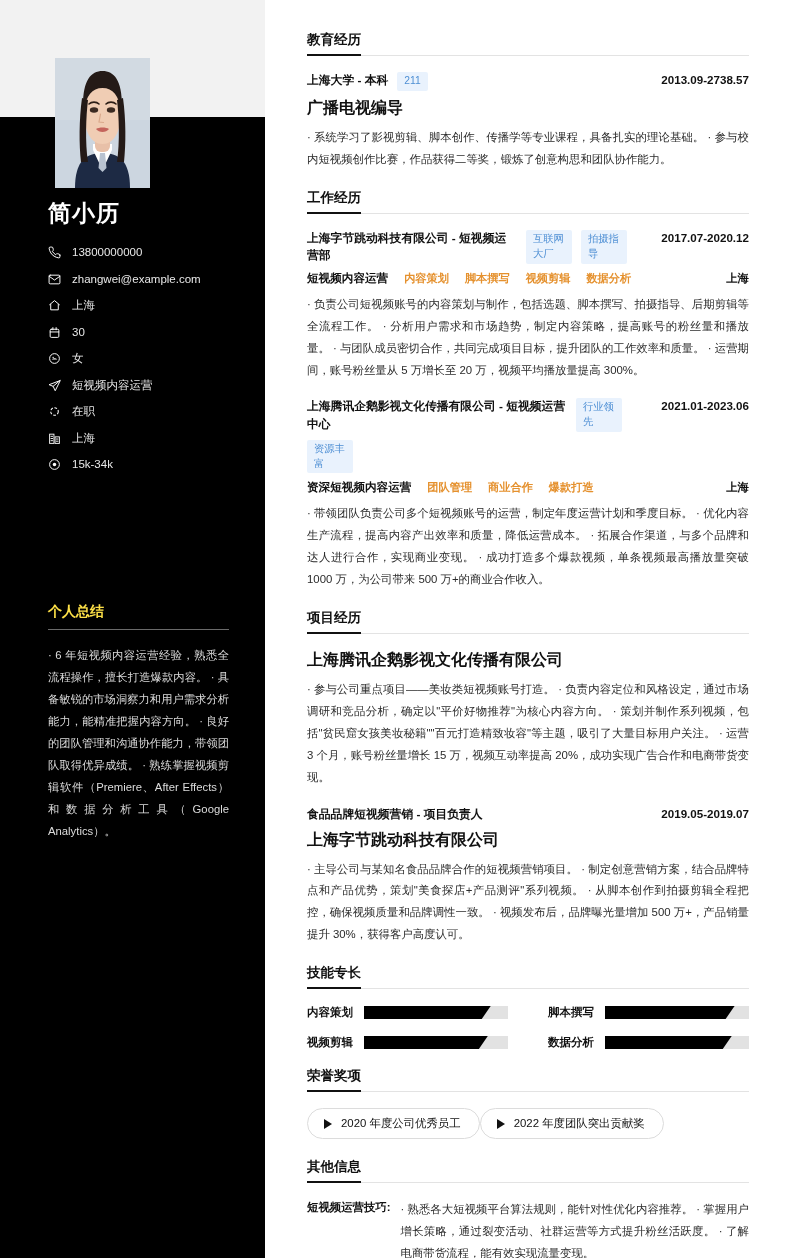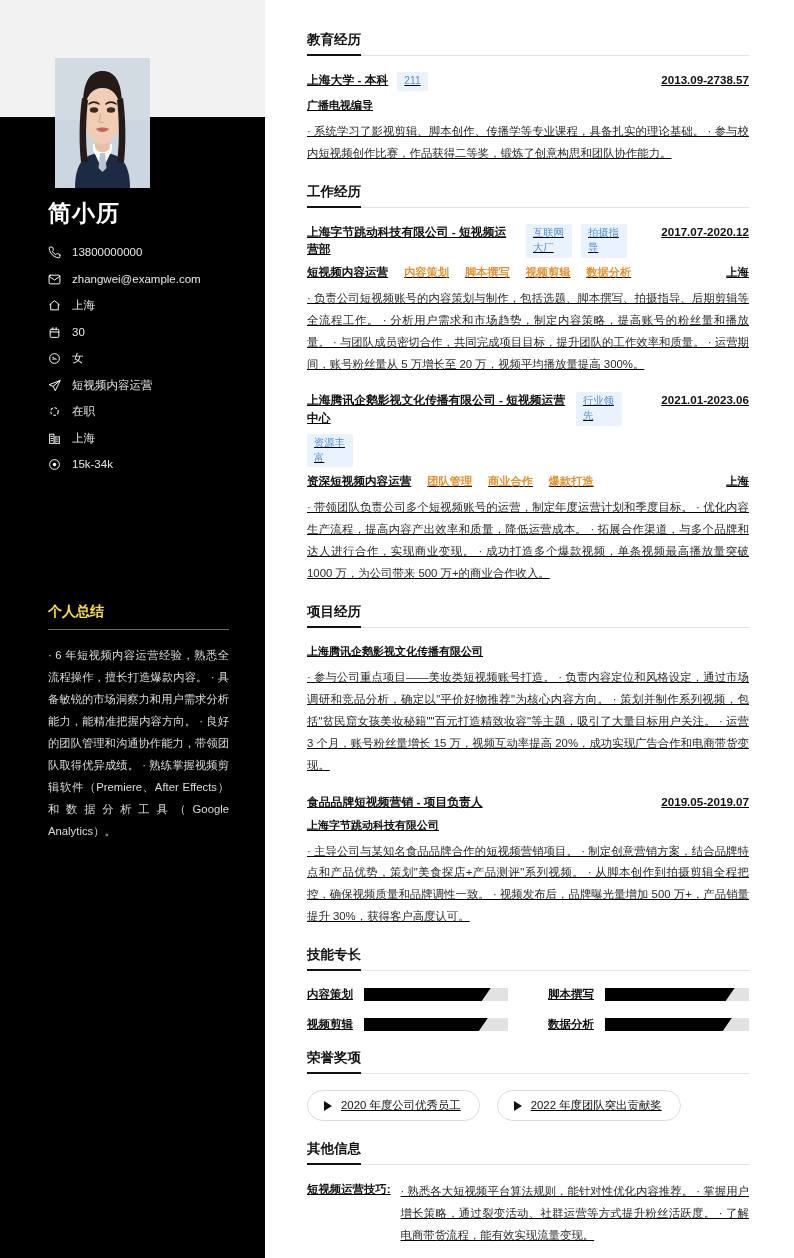--- a/index.html
+++ b/index.html
@@ -47,21 +47,21 @@
   .side-title {
     font-size: 14px; font-weight:bold; color:#fde047; padding-bottom:6px;
     display:inline-block;
   }
   .side-rule { height:1px; background:#6a6a6a; margin-top:2px; margin-bottom:14px; width:100%; }
   .side-body {
     font-size: 11.3px; color:#dcdcdc; line-height: 1.95; text-align:justify;
   }
 
   
-  .main { flex:1; padding: 30px 45px 4px 42px; background:#fff;text-decoration:underline; }
+  .main { flex:1; padding: 30px 45px 4px 42px; background:#fff; }
 
   .sec { margin-bottom: 8px; }
   .sec-head { position: relative; margin-bottom: 16px; }
   .sec-head .txt {
     font-size: 13.5px; font-weight: bold; color:#111; display:inline-block;
     padding-bottom: 5px; position:relative; z-index:2;
     border-bottom: 2.5px solid #111;
   }
   .sec-head .line {
     position:absolute; left:0; right:0; bottom:0px; height:1px; background:#e3e3e3; z-index:1;
@@ -87,33 +87,33 @@
   }
   .role-line { display:flex; align-items:center; flex-wrap:wrap; gap: 16px; }
   .role { font-size:11.6px; font-weight:bold; color:#111; }
   .otag { font-size:11.2px; color:#e5912e; font-weight:bold; }
   .city { font-size:11.4px; font-weight:bold; color:#111; white-space:nowrap; }
 
   .desc {
     font-size: 11.4px; color:#2b2b2b; line-height: 1.92; margin-top: 8px;
     text-align: justify;
   }
-  .subtitle { font-size:11px; font-weight:bold; color:#111; margin-top:7px; }
+  .subtitle { font-size:16px; font-weight:bold; color:#111; margin-top:7px; }
   .proj-head { display:flex; align-items:baseline; justify-content:space-between; }
   .proj-title { font-size:11.8px; font-weight:bold; color:#111; }
 
   
   .skill-grid { display:grid; grid-template-columns: 1fr 1fr; gap: 15px 40px; margin-top:4px; margin-bottom: 16px;}
   .skill { display:flex; align-items:center; gap: 11px; }
   .skill-name { font-size:11.5px; font-weight:bold; color:#111; white-space:nowrap; }
   .bar { position:relative; flex:1; height:13px; background:#e2e2e2; overflow:hidden; }
   .bar-fill { position:absolute; left:0; top:0; height:100%; background:#000; }
 
   
-  .awards { display:flex; gap:17px; margin-top:2px; margin-bottom:18px; }
+  .awards { display:flex; margin-top:2px; margin-bottom:18px; }
   .award {
     display:flex; align-items:center; gap:9px;
     border:1px solid #dcdcdc; border-radius: 17px;
     padding: 7px 18px 7px 16px; background:#fff;
   }
   .award .tri {
     width:0;height:0;border-left:8px solid #111;
     border-top:5px solid transparent;border-bottom:5px solid transparent;
   }
   .award-text { font-size:11.4px; color:#111; white-space:nowrap; }

